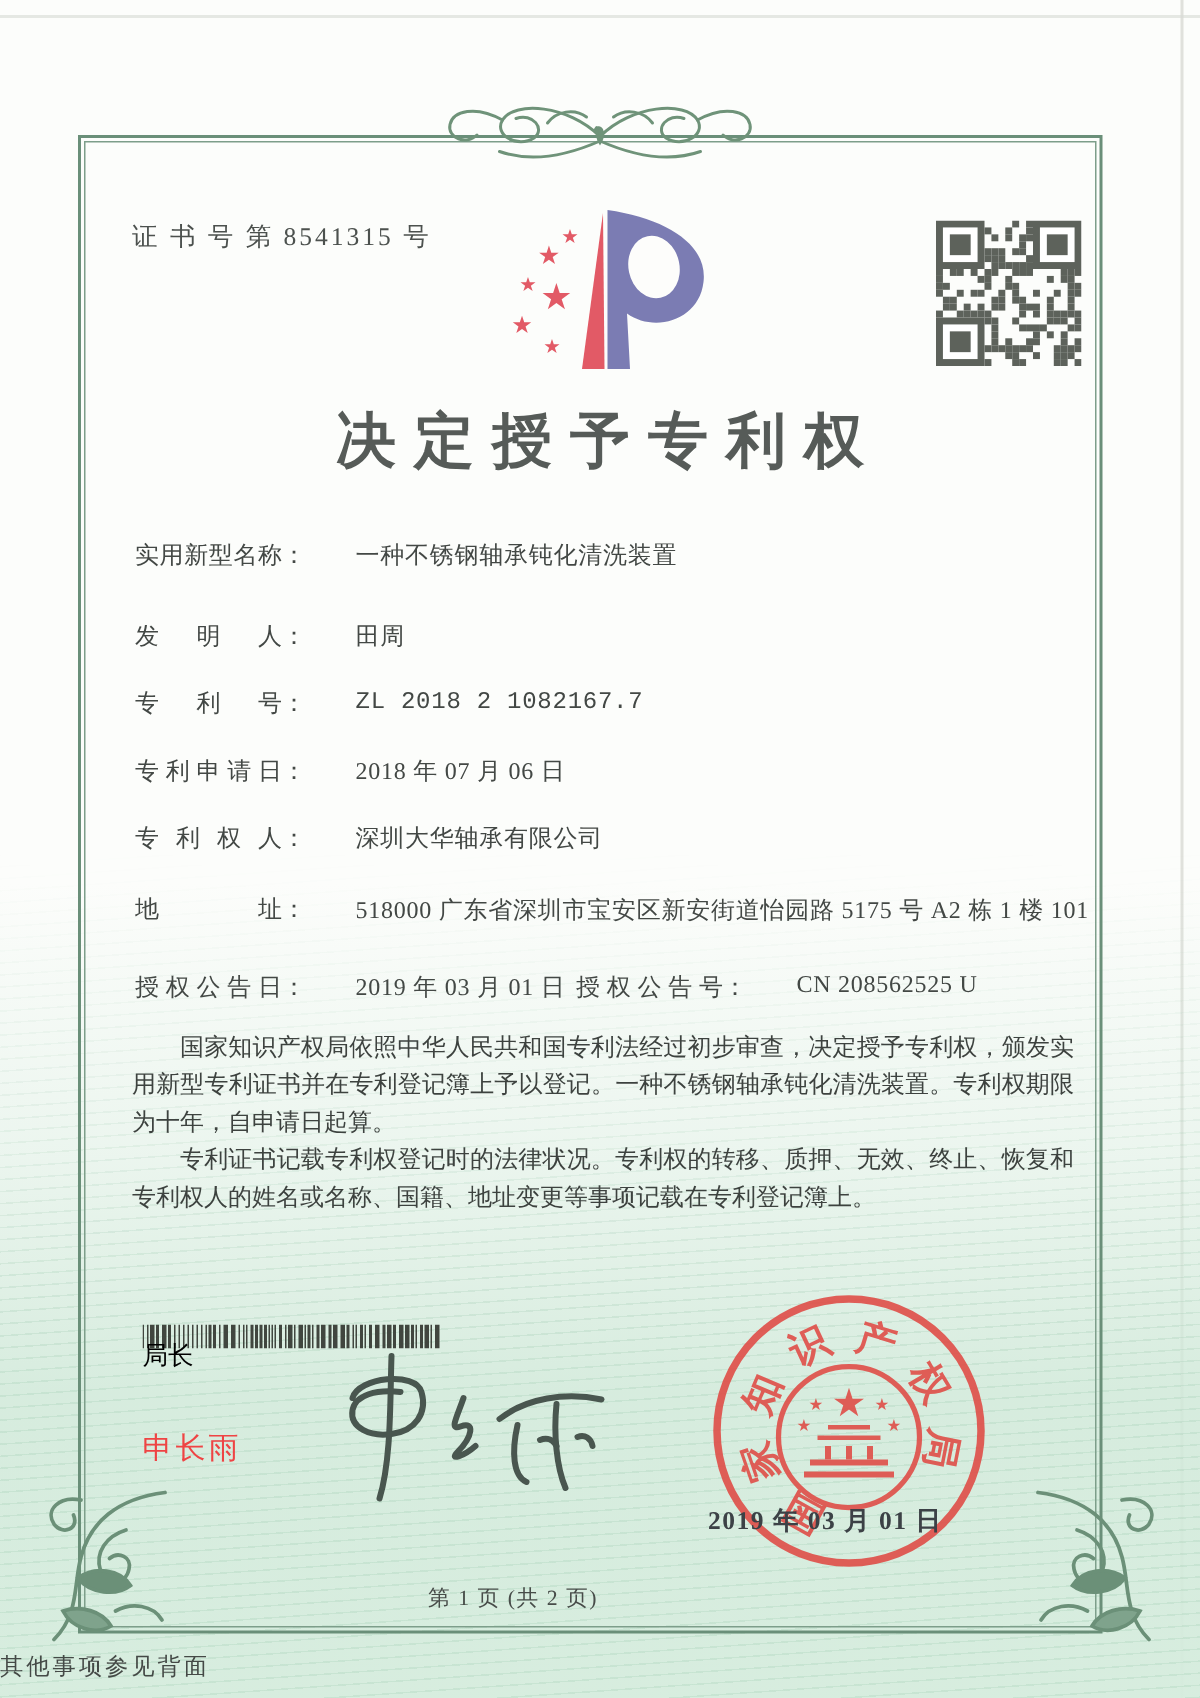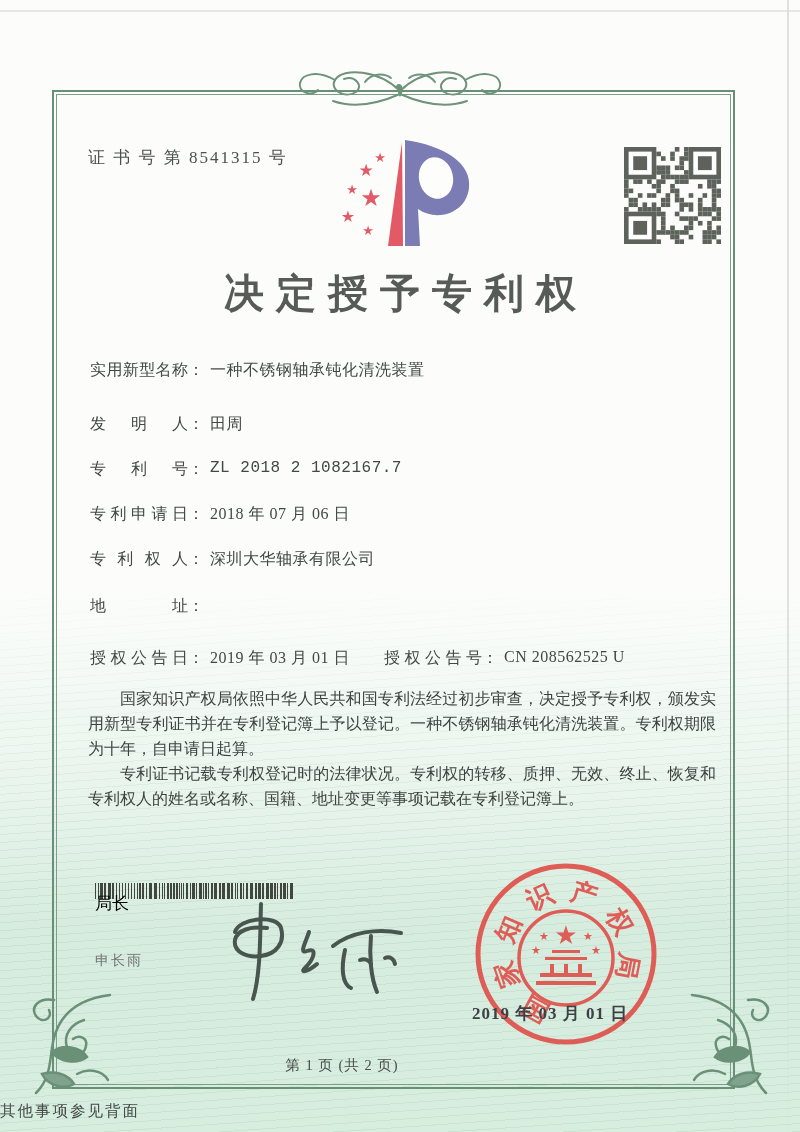--- a/index.html
+++ b/index.html
@@ -19,28 +19,28 @@
     mask-image:linear-gradient(to bottom,transparent 50%,#000 76%);}
   .frame{position:absolute;left:52px;top:90px;width:679px;height:995px;border:2px solid #6a8f79;}
   .frame-inner{position:absolute;inset:2px;border:1px solid #7d9e8a;}
   .abs{position:absolute;}
   .cert-number{left:88px;top:146px;font-size:17px;letter-spacing:2px;color:#4c514e;}
   .title{left:0;top:266px;width:800px;text-align:center;font-size:40px;letter-spacing:12px;text-indent:12px;
     font-weight:600;color:#565b58;}
   .field-row{left:90px;width:640px;display:flex;align-items:flex-start;font-size:16px;color:#434845;}
   .flabel{display:inline-block;width:98px;text-align:justify;text-align-last:justify;flex:none;}
   .fcolon{flex:none;margin-right:6px;}
-  .fvalue{letter-spacing:.5px;}
+  .fvalue{letter-spacing:.5px;margin-left:27px;}
   .fvalue.wrap{width:502px;line-height:24px;}
   .pair{display:flex;}
   .pair1{width:294px;flex:none;}
   .body-text{left:88px;top:686px;width:628px;font-size:16px;line-height:25px;color:#3d423f;text-align:justify;}
   .body-text p{margin:0;text-indent:2em;}
   .signatory-title{left:95px;top:892px;font-size:17px;font-family:"Liberation Sans","DejaVu Sans",sans-serif;color:#000000;}
-  .signatory-name{left:95px;top:952px;font-size:14px;font-family:Liberation Mono, monospace;color:#737373;letter-spacing:2px;}
+  .signatory-name{left:95px;top:952px;font-size:20px;font-family:Liberation Mono, monospace;color:#ef4444;letter-spacing:2px;}
   .seal-date{left:472px;top:1002px;width:190px;font-size:17px;color:#3c4146;letter-spacing:1px;z-index:6;font-weight:600;}
   .page-info{left:0;top:1056px;width:684px;text-align:center;font-size:14.5px;color:#474c49;letter-spacing:1px;}
   .back-note{left:0;top:1101px;width:800px;font-size:15.5px;color:#44494 6;color:#444946;letter-spacing:2px;}
   svg{display:block;}
 </style>
 </head>
 <body>
 
 <div class="page">
 
@@ -283,20 +283,21 @@
     <span class="fvalue">2018 年 07 月 06 日</span>
   </div>
   <div class="abs field-row" style="top:549px;">
     <span class="flabel">专利权人</span>
       <span class="fcolon">：</span>
     <span class="fvalue">深圳大华轴承有限公司</span>
   </div>
   <div class="abs field-row" style="top:596px;">
     <span class="flabel">地址</span>
       <span class="fcolon">：</span>
+    <span class="fvalue wrap">518000 广东省深圳市宝安区新安街道怡园路 5175 号 A2 栋 1 楼 101</span>
   </div>
   <div class="abs field-row" style="top:648px;">
     <span class="pair pair1">
       <span class="flabel">授权公告日</span>
         <span class="fcolon">：</span>
       <span class="fvalue">2019 年 03 月 01 日</span>
     </span>
     <span class="pair">
       <span class="flabel">授权公告号</span>
         <span class="fcolon">：</span>

